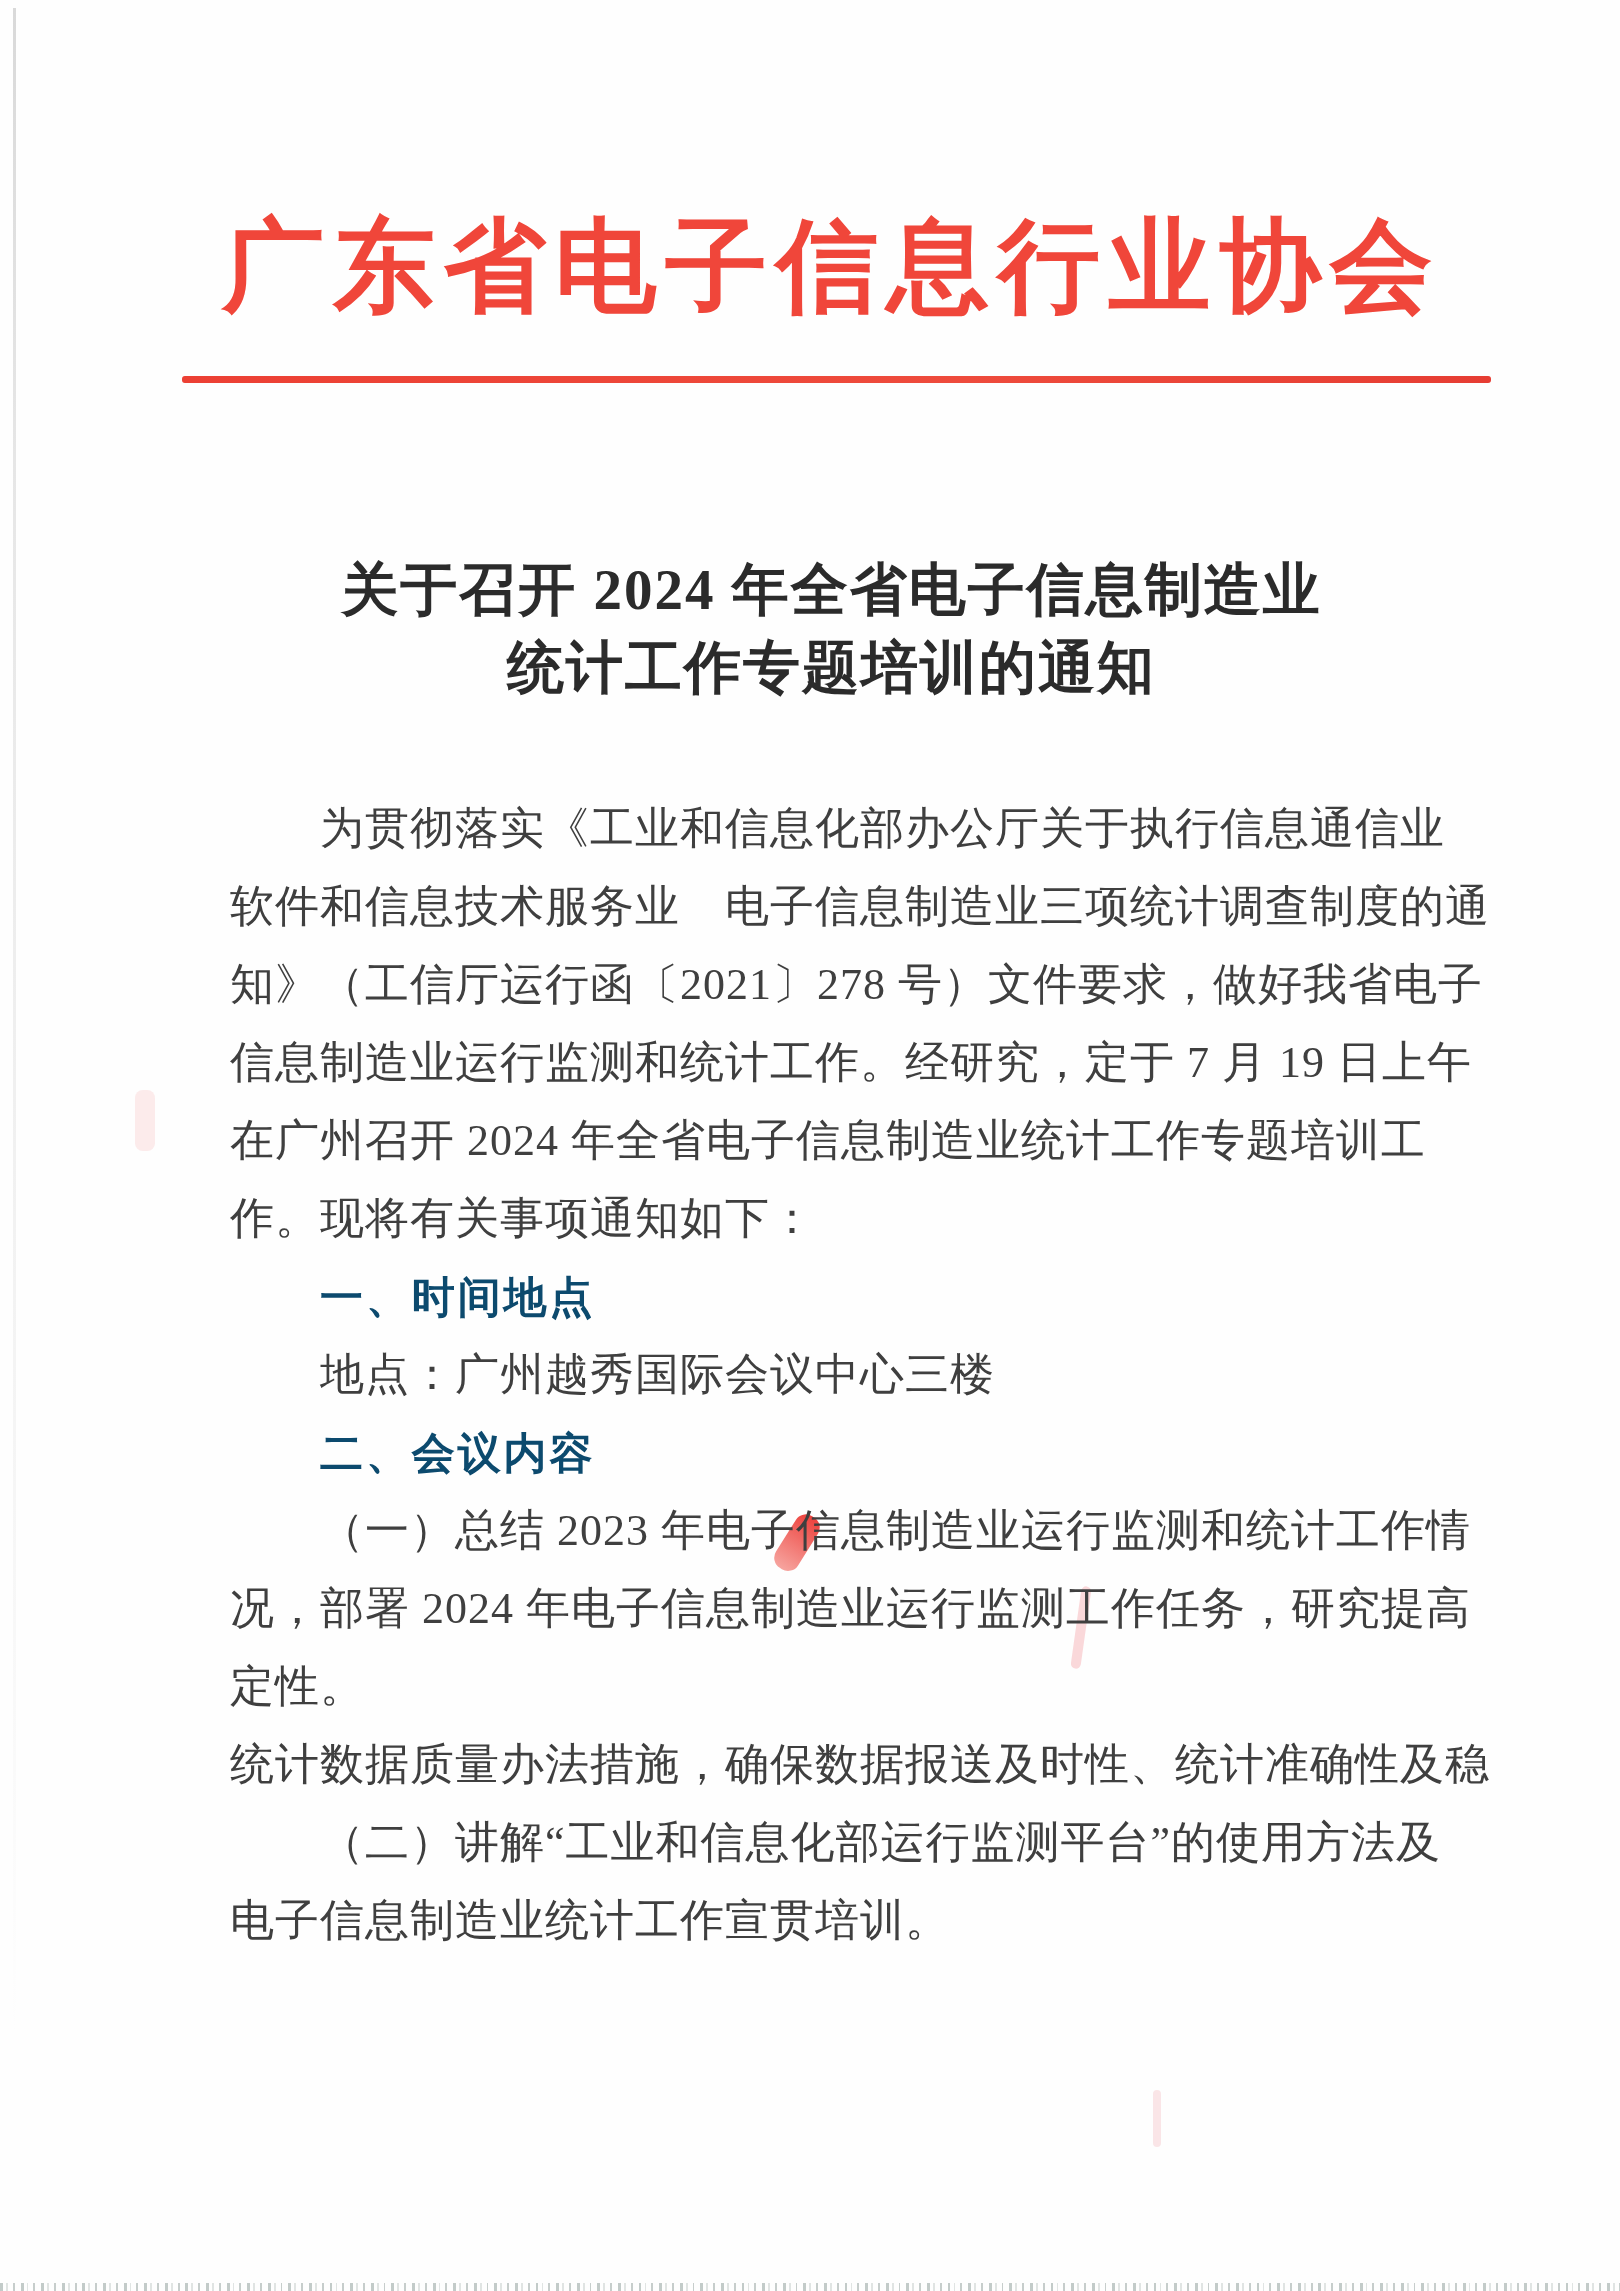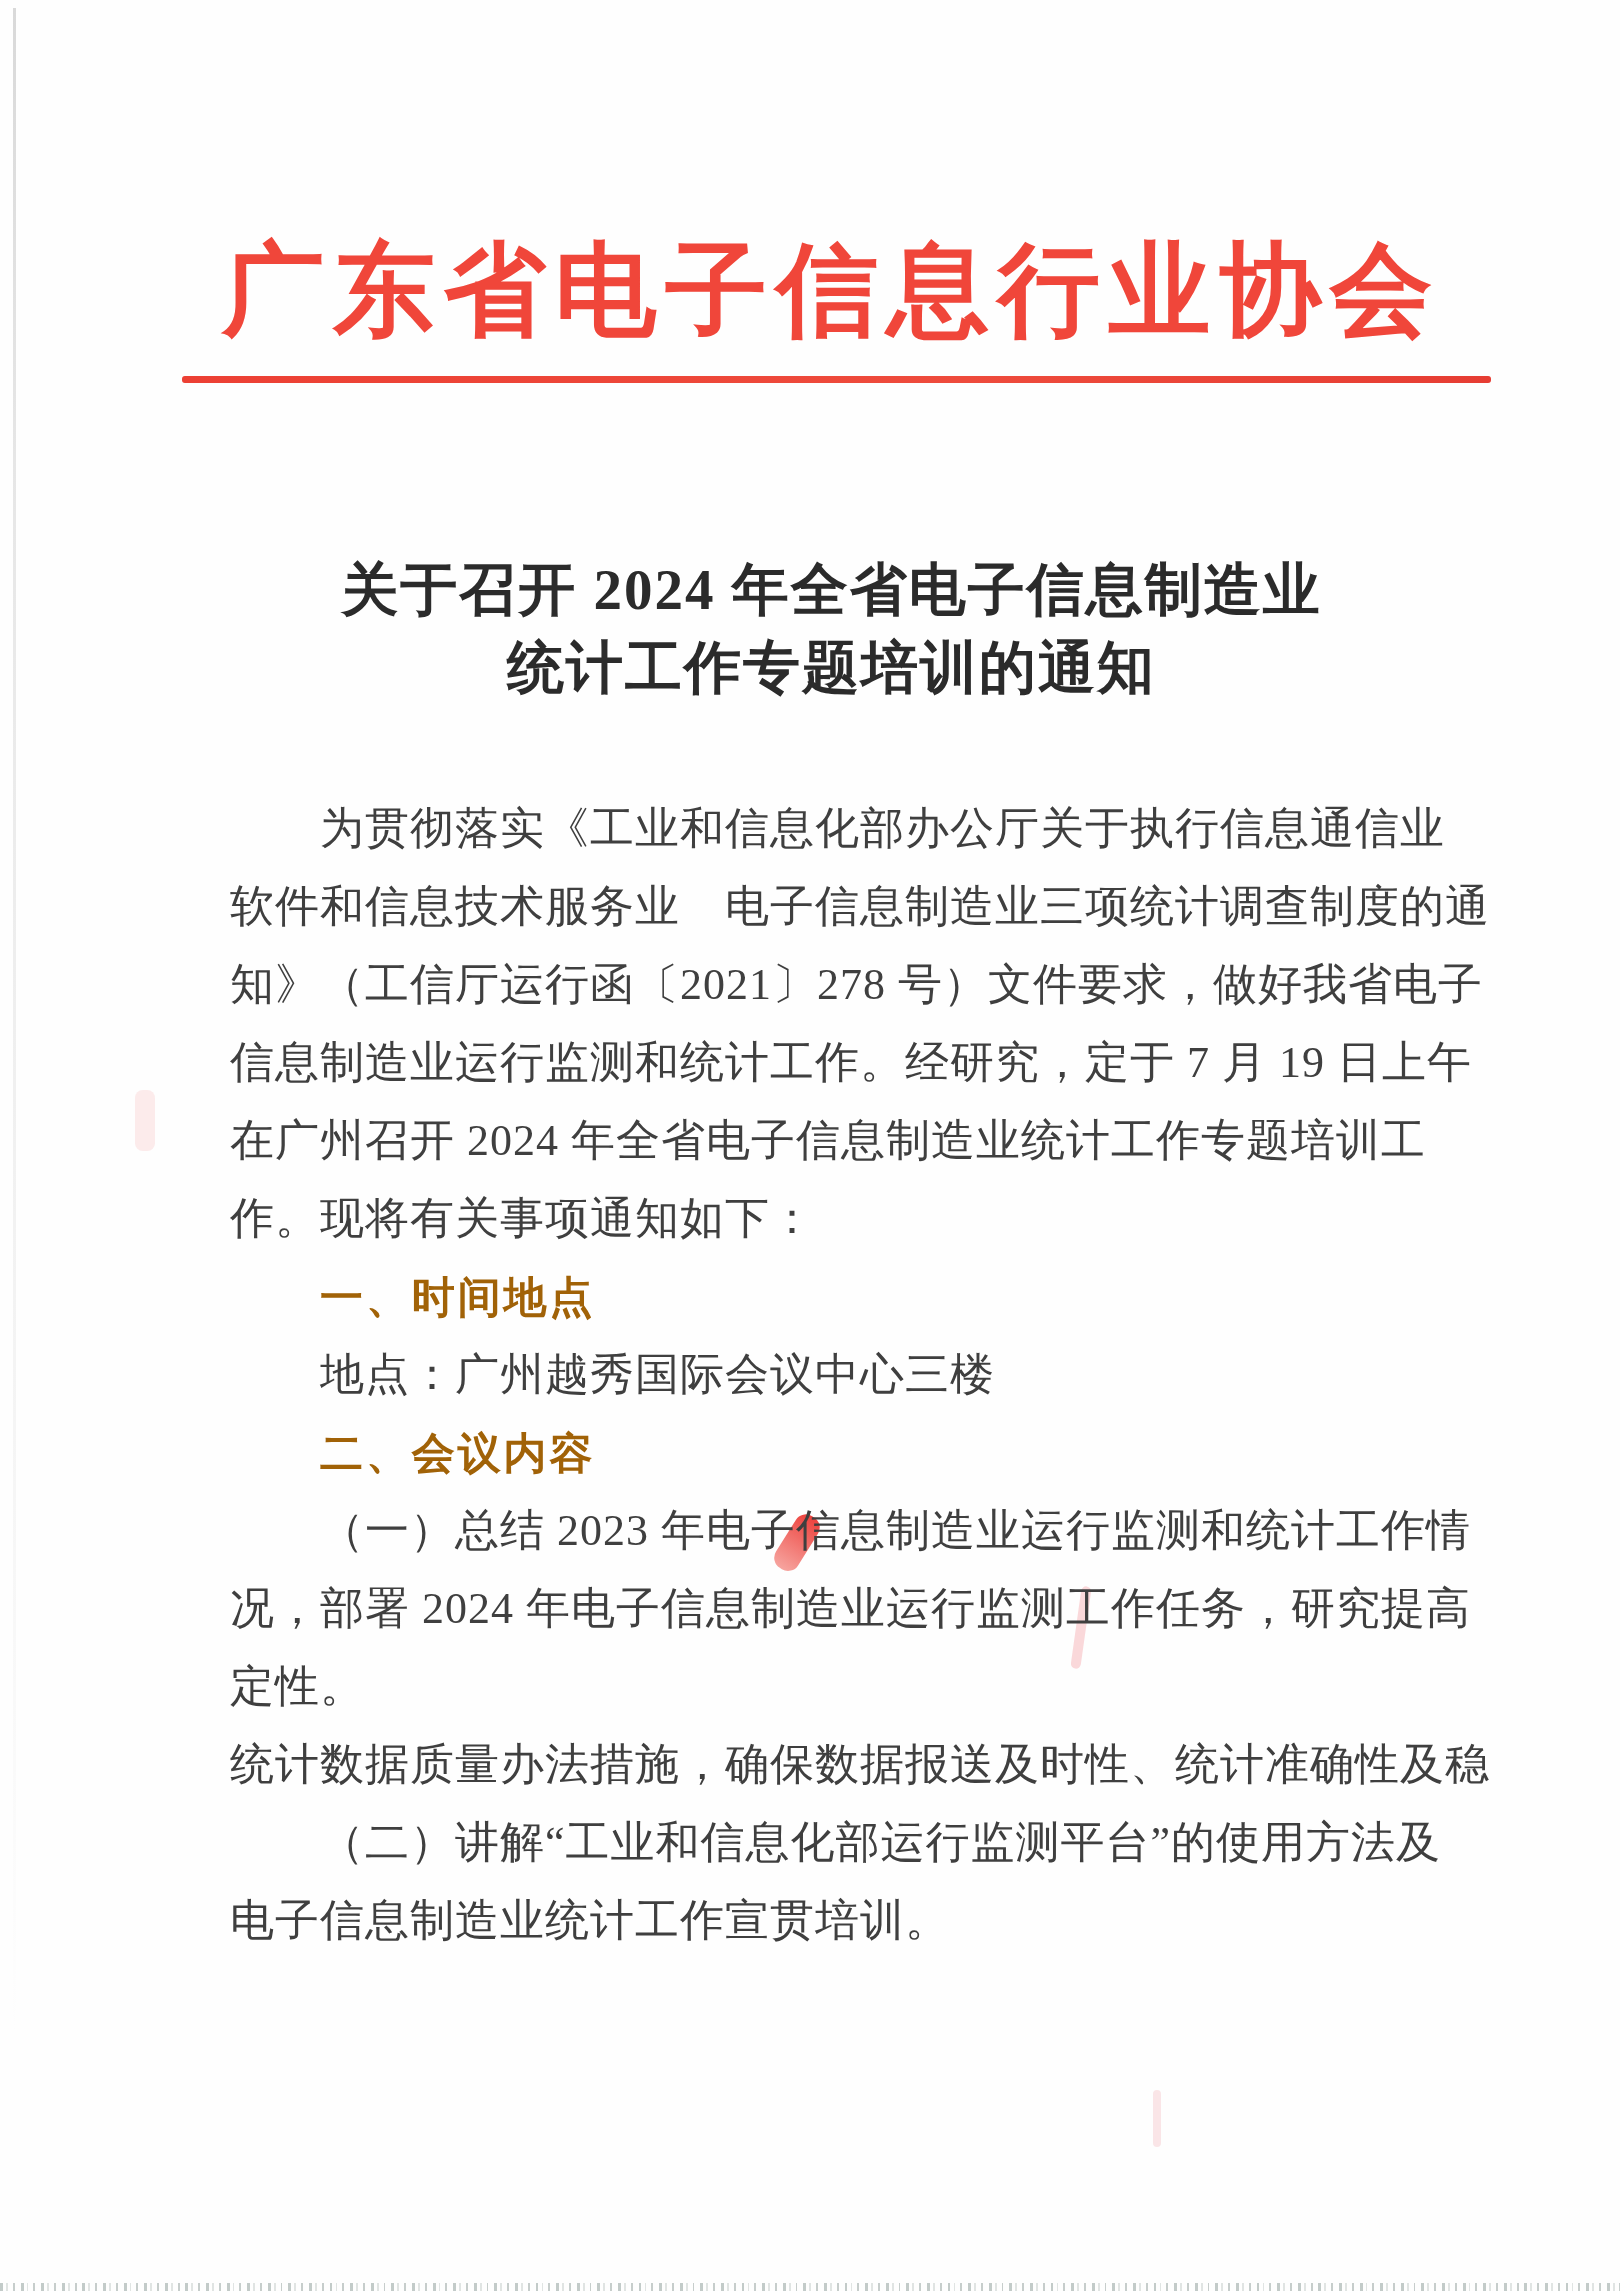--- a/index.html
+++ b/index.html
@@ -78,21 +78,21 @@
     width: 19.6px;
     height: 61px;
     background: rgba(240,120,120,0.14);
     border-radius: 7.8px;
   }
 
   
   .letterhead {
     position: absolute;
     left: 210px;
-    top: 223px;
+    top: 199px;
     width: 1243px;
     text-align: center;
     font-size: 102px;
     font-weight: bold;
     letter-spacing: 8.8px;
     white-space: nowrap;
     color: #f0463a;
     font-family: "Liberation Serif", "DejaVu Serif", serif;
   }
   .letterhead-divider {
@@ -134,21 +134,21 @@
   .body-line {
     height: 78px;
     line-height: 78px;
     white-space: nowrap;
   }
   .body-line.indent {
     padding-left: 90px;
   }
   .body-line.bold-heading {
     font-weight: bold;
-    color: #a16207;
+    color: #0c4a6e;
     letter-spacing: 2.9px;
     font-family: "Liberation Sans", "DejaVu Sans", sans-serif;
     font-size: 43px;
   }
 </style>
 </head>
 <body>
 
 <div class="page">
 

